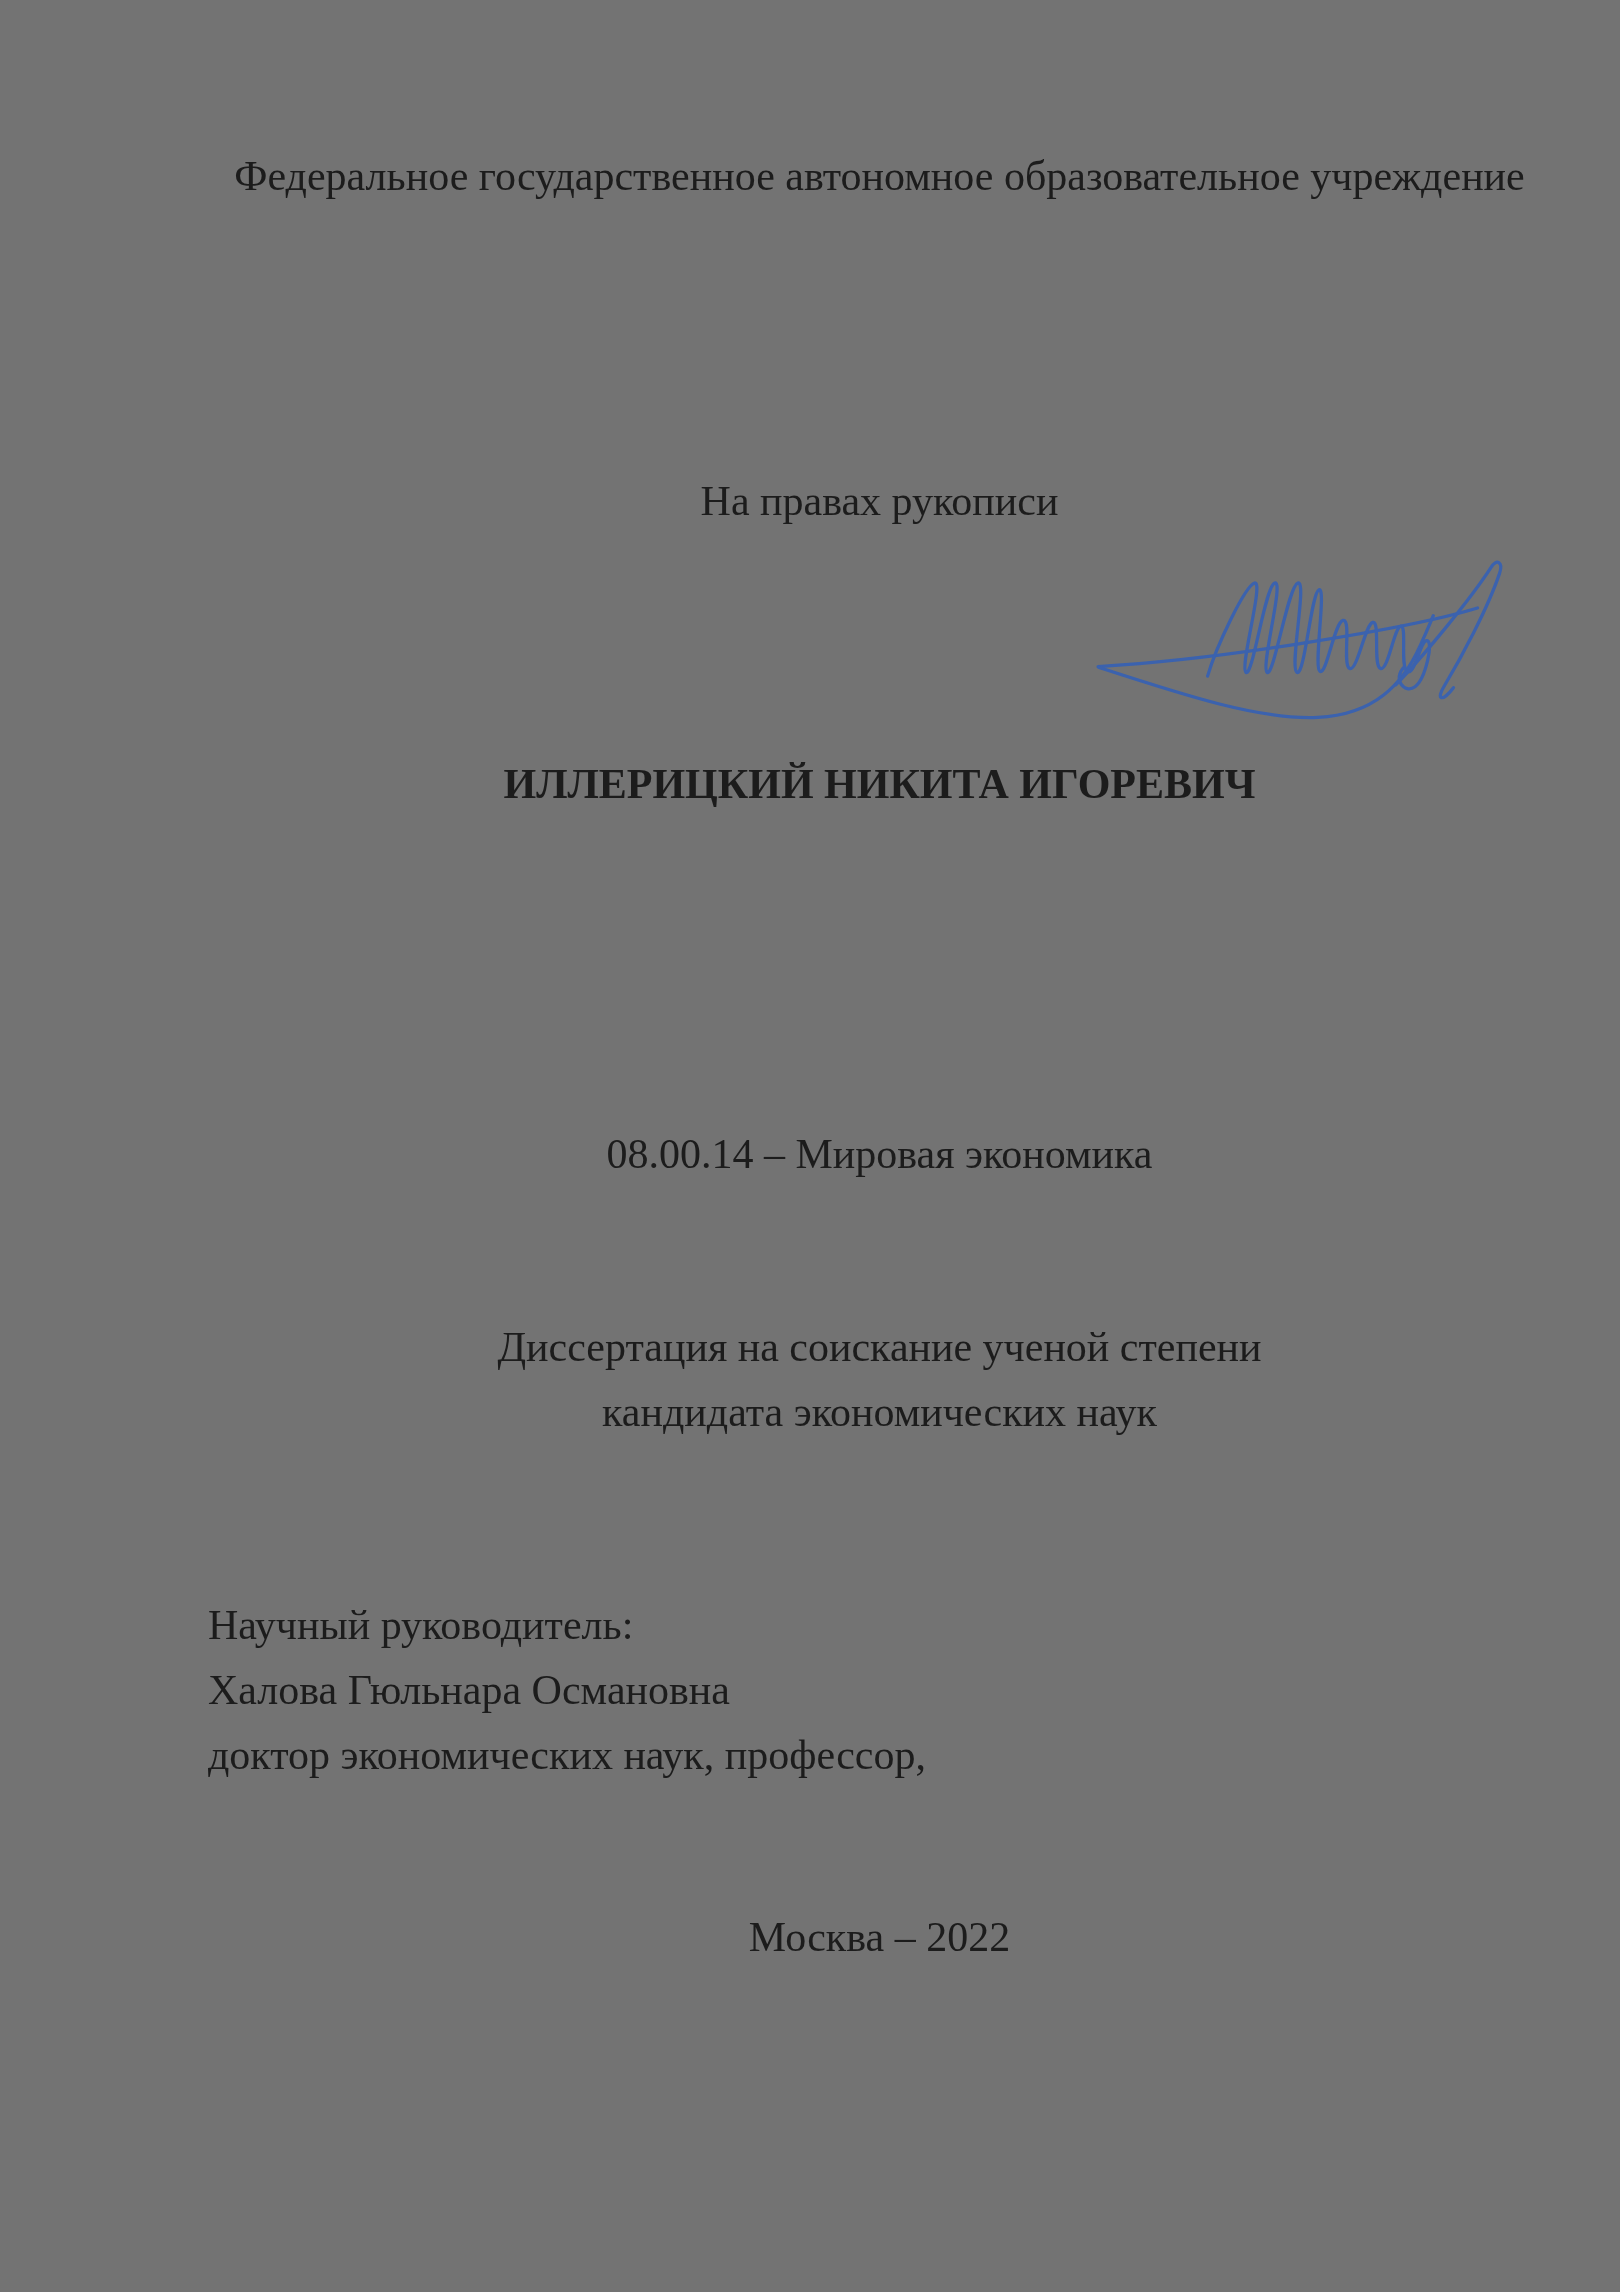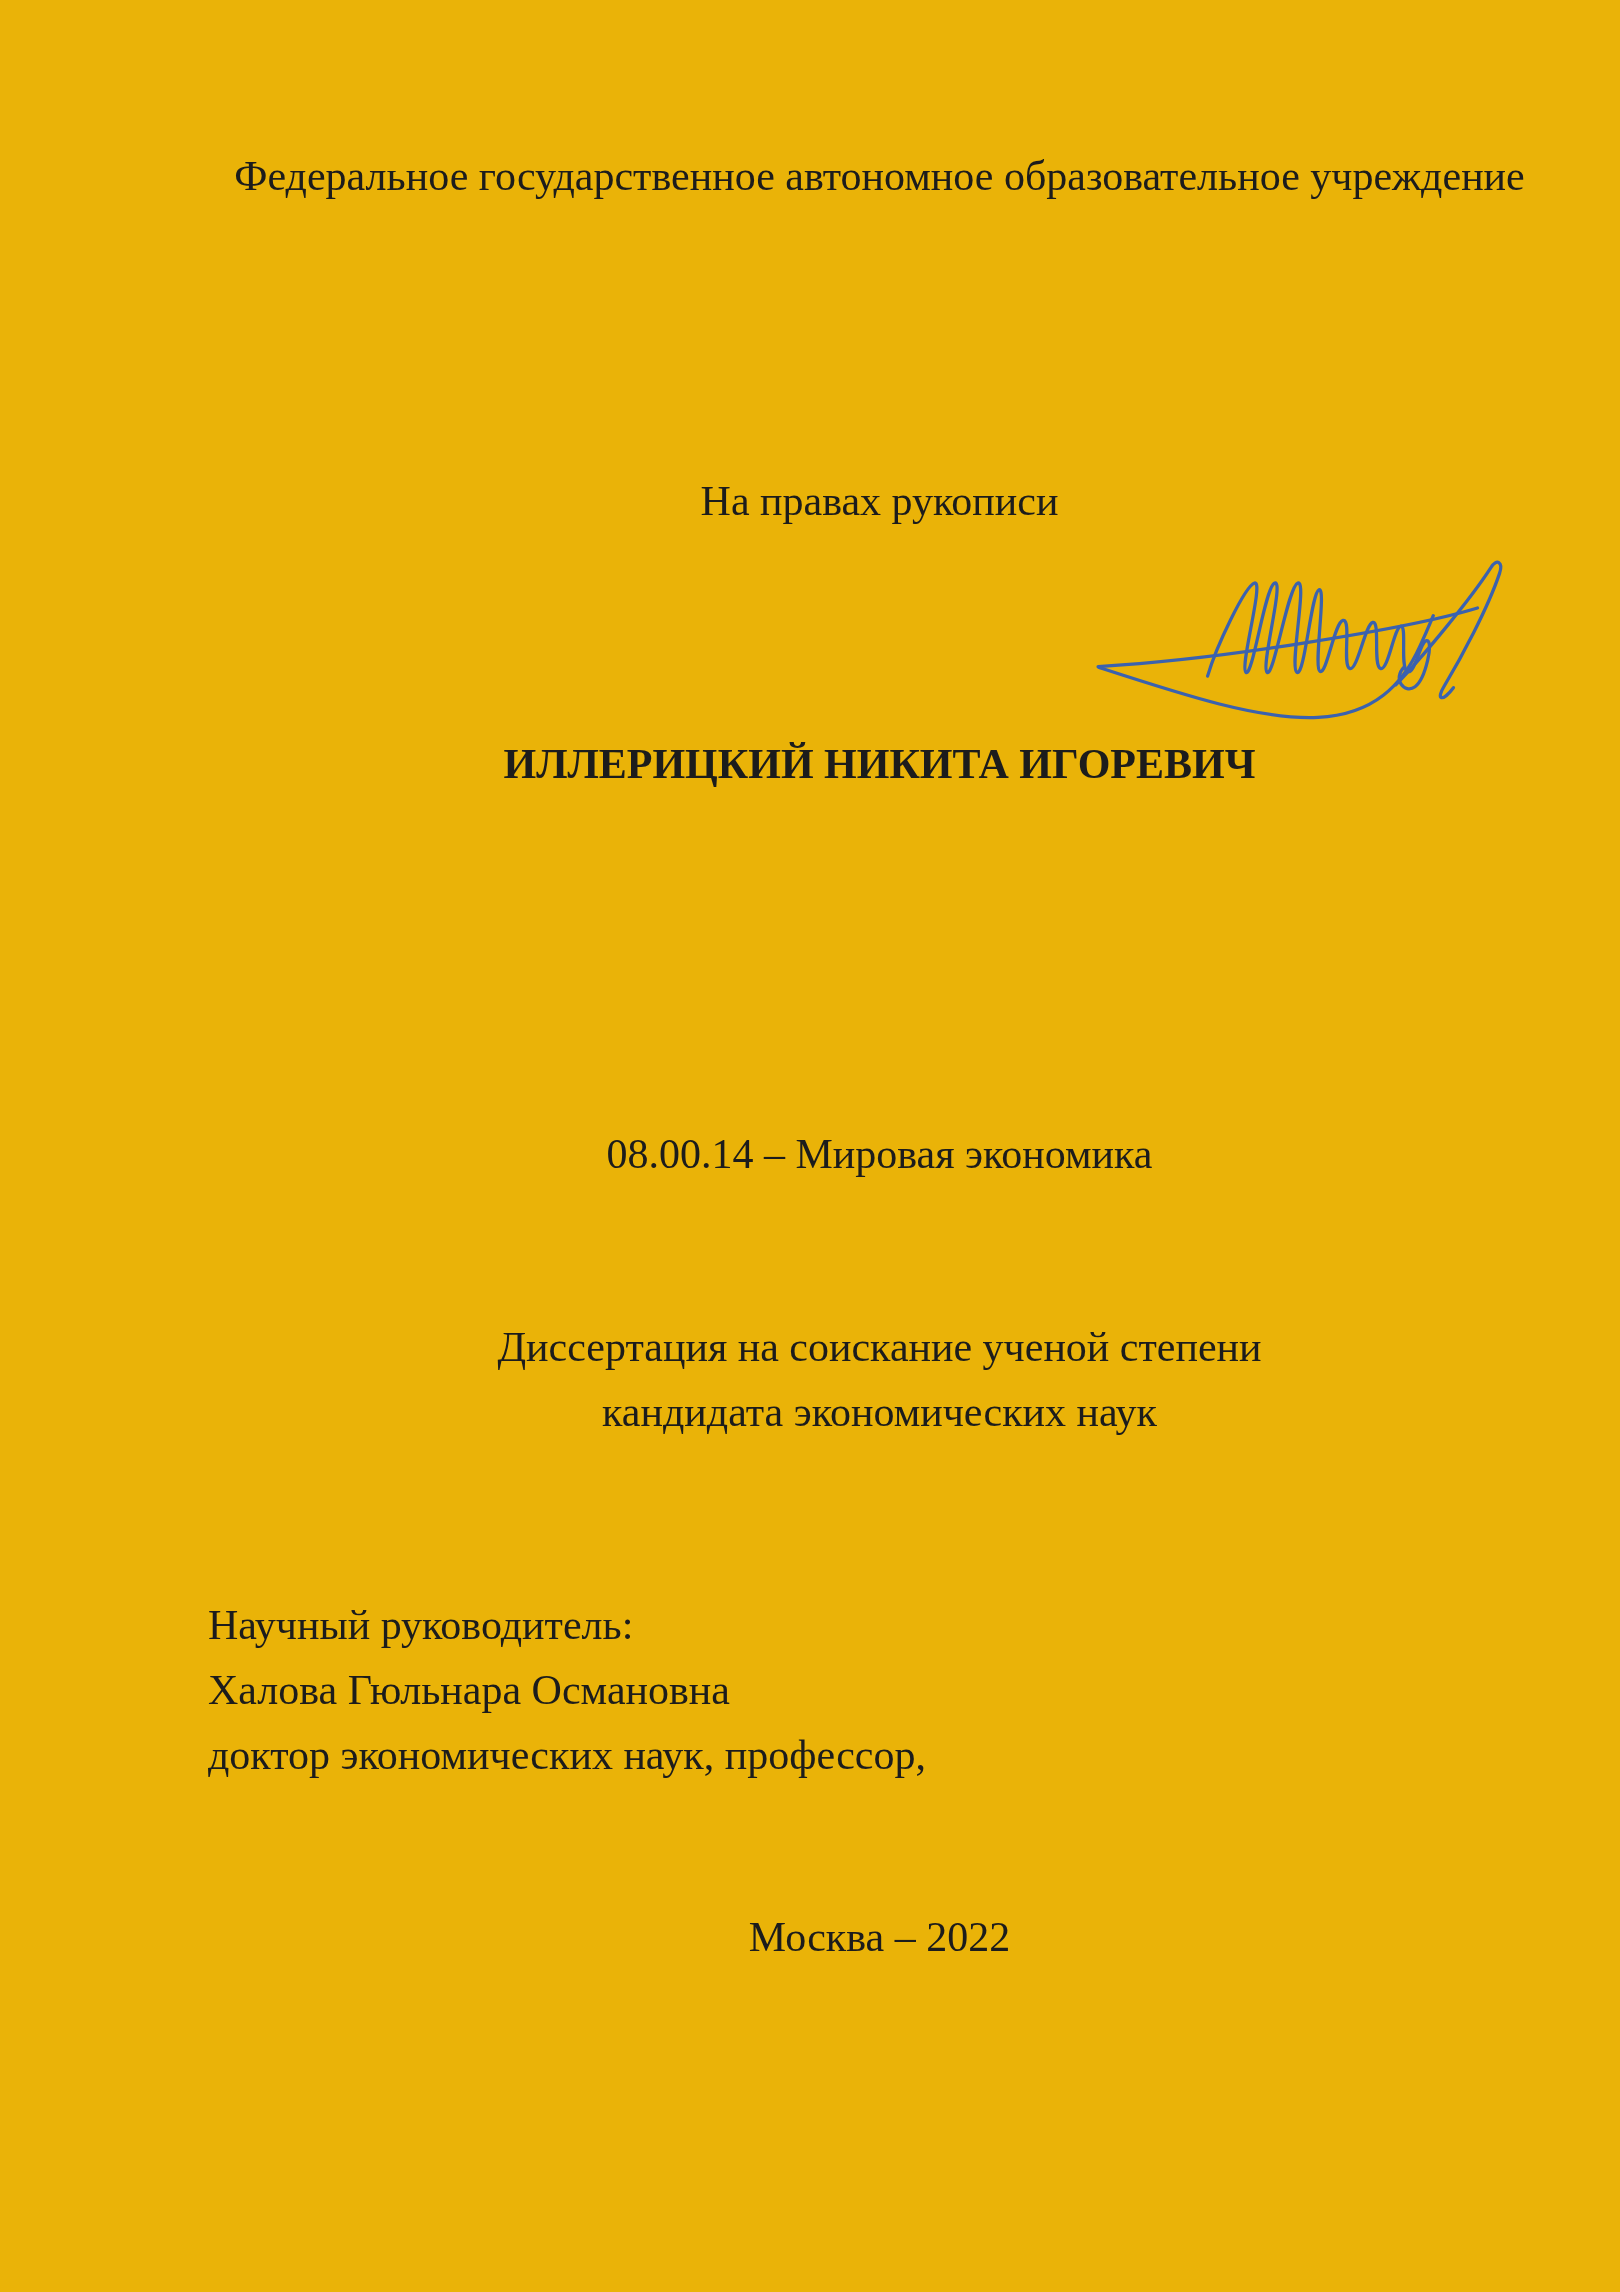--- a/index.html
+++ b/index.html
@@ -4,39 +4,39 @@
 <style>
   html, body {
     margin: 0;
     padding: 0;
     background: #ffffff;
   }
   .page {
     position: relative;
     width: 1621px;
     height: 2292px;
-    background: #eab308;
+    background: #737373;
     font-family: "Liberation Serif", "DejaVu Serif", serif;
     color: #1c1c1c;
     overflow: hidden;
   }
   .textline, .textblock {
     position: absolute;
     left: 183px;
     width: 1393px;
     font-size: 42px;
     line-height: 65px;
     white-space: nowrap;
   }
   .center { text-align: center; }
   .right  { text-align: center; font-family: Liberation Serif, serif; }
   .bold   { font-weight: bold; }
   .header-block    { top: 144px; }
   .manuscript-note { top: 469px; }
-  .author-name     { top: 732px; }
+  .author-name     { top: 752px; }
   .title-block     { top: 865px; }
   .specialty-line  { top: 1122px; }
   .degree-block    { top: 1315px; }
   .supervisor-block{ top: 1593px; left: 208px; width: 1057px; text-align: left; }
   .city-year       { top: 1905px; }
   .signature-wrap {
     position: absolute;
     left: 1076px;
     top: 533px;
     width: 461px;

